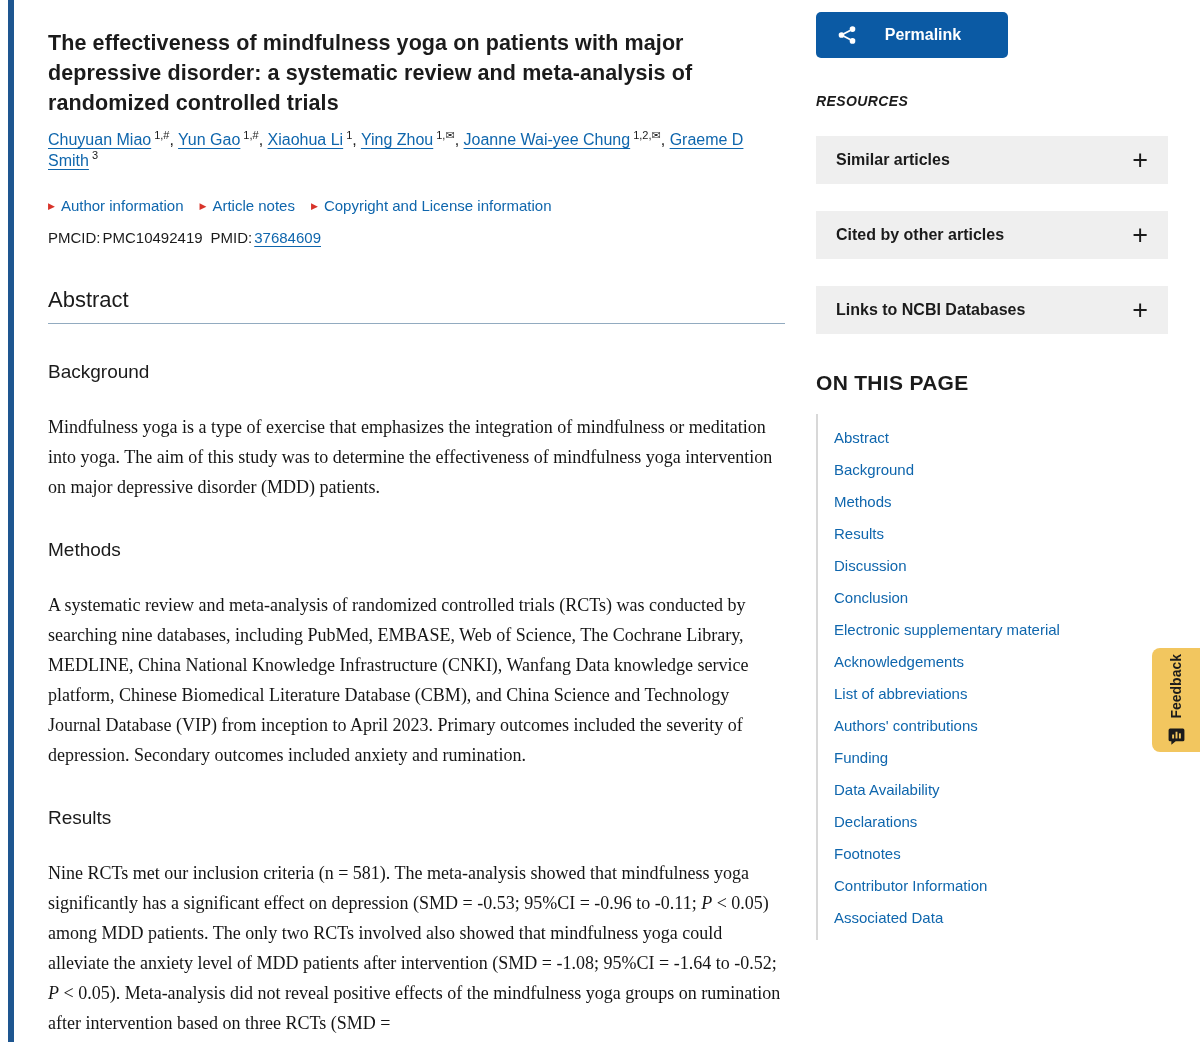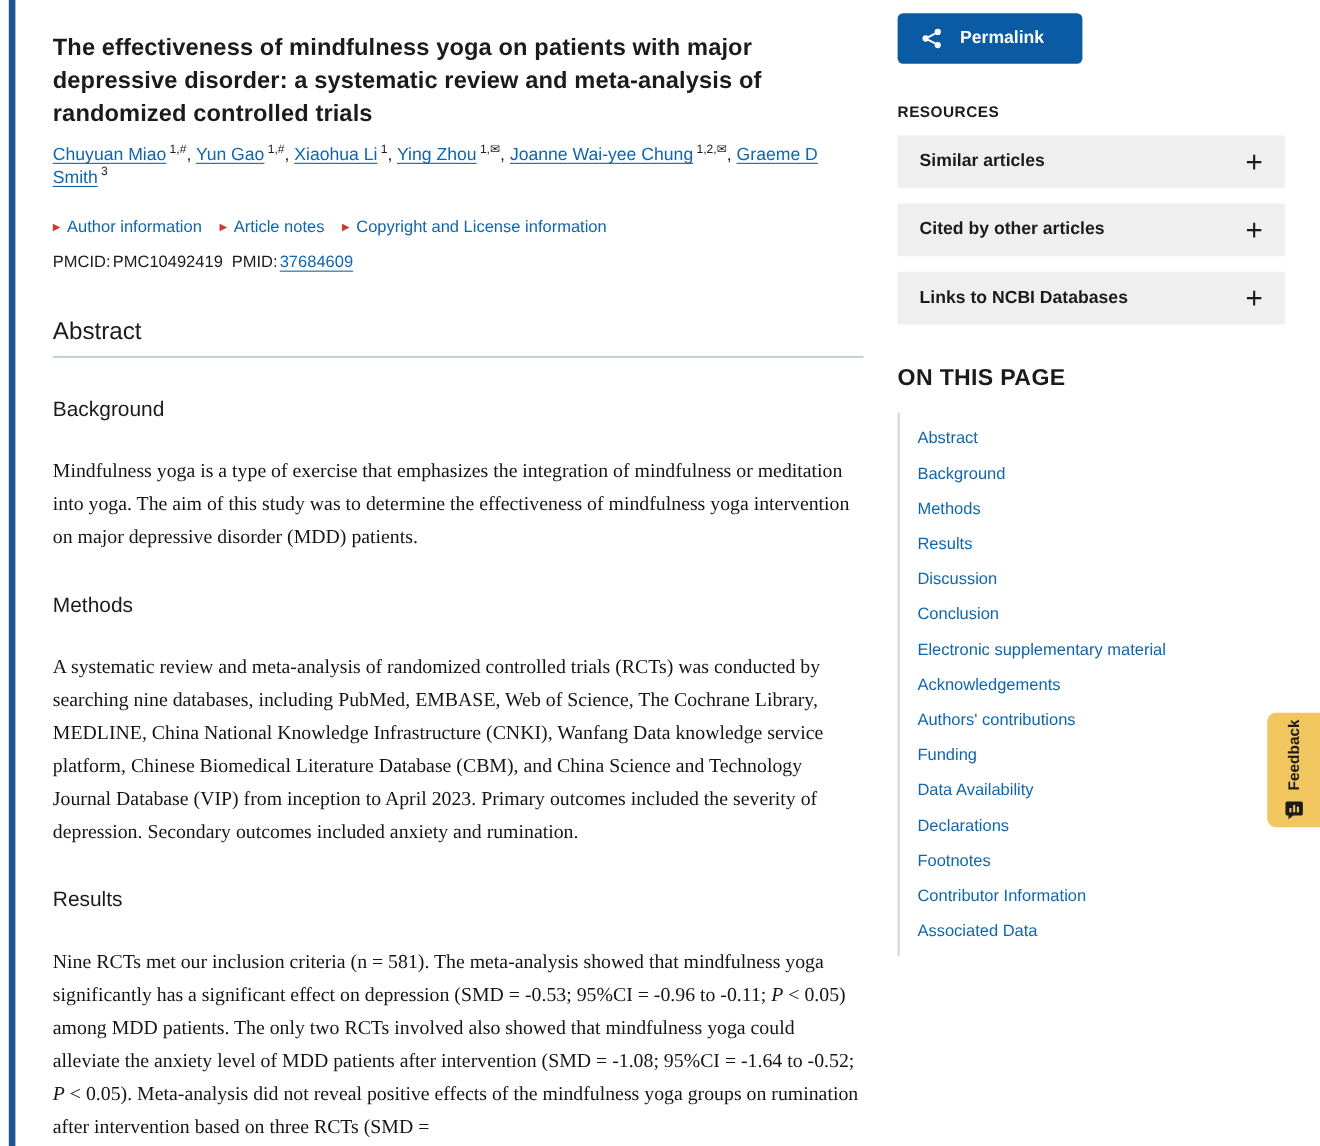--- a/index.html
+++ b/index.html
@@ -56,32 +56,32 @@
     margin-top: 29px; font-family: "Liberation Serif", serif; font-size: 18px;
     line-height: 30px; color: #151515;
   }
   .body-p i { font-style: italic; }
 
   
   .sidebar {
     position: absolute; left: 816px; top: 12px; width: 352px;
   }
   .permalink {
-    width: 168px; height: 46px; background: #0b5aa4; border: none; border-radius: 5px;
+    width: 192px; height: 46px; background: #0b5aa4; border: none; border-radius: 5px;
     display: flex; align-items: center; padding: 0 20px; cursor: pointer;
   }
   .permalink .p-label {
     flex: 1; text-align: center; color: #ffffff; font-size: 16px; font-weight: 700;
     font-family: "Liberation Sans", sans-serif;
   }
   .res-h {
-    margin-top: 35px; font-size: 14px; font-weight: 700; letter-spacing: 0.4px; color: #1b1b1b;
+    margin-top: 35px; font-size: 14px; font-weight: 700; letter-spacing: 0.4px; color: #1b1b1b; font-style: italic;
   }
   .accordion {
-    margin-top: 14px; height: 48px; background: #efefef; display: flex;
+    margin-top: 27px; height: 48px; background: #efefef; display: flex;
     align-items: center; padding: 0 20px; cursor: pointer;
   }
   .accordion:first-of-type { margin-top: 15px; }
   .acc-label { font-size: 16px; font-weight: 700; color: #1b1b1b; }
   .plus {
     margin-left: auto; font-size: 27px; font-weight: 200; color: #1b1b1b; line-height: 1;
   }
   .otp-h {
     margin-top: 37px; font-size: 21px; font-weight: 700; letter-spacing: 0.3px; color: #1b1b1b;
   }
@@ -181,20 +181,21 @@
 
   <nav class="toc">
     <a href="#">Abstract</a>
     <a href="#">Background</a>
     <a href="#">Methods</a>
     <a href="#">Results</a>
     <a href="#">Discussion</a>
     <a href="#">Conclusion</a>
     <a href="#">Electronic supplementary material</a>
     <a href="#">Acknowledgements</a>
+    <a href="#">List of abbreviations</a>
     <a href="#">Authors' contributions</a>
     <a href="#">Funding</a>
     <a href="#">Data Availability</a>
     <a href="#">Declarations</a>
     <a href="#">Footnotes</a>
     <a href="#">Contributor Information</a>
     <a href="#">Associated Data</a>
   </nav>
 </aside>
 

